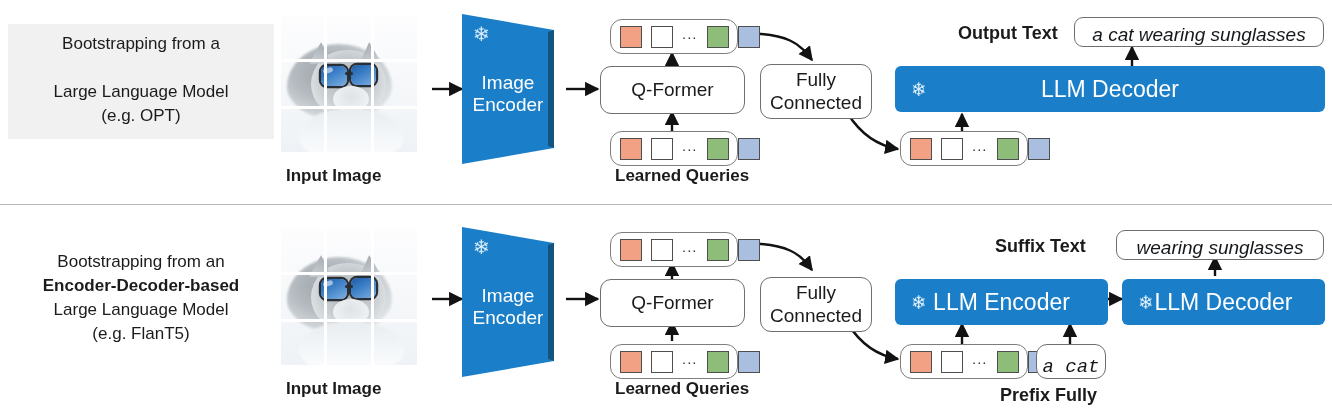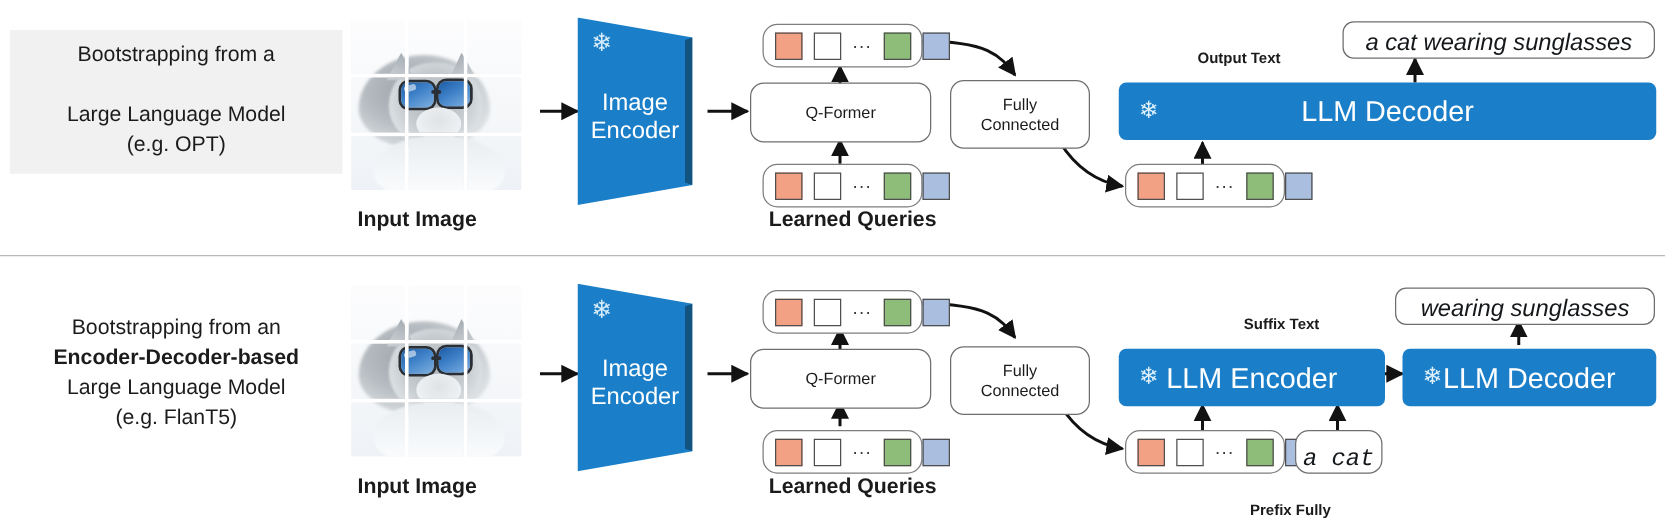--- a/index.html
+++ b/index.html
@@ -65,38 +65,38 @@
   
   .encoder{position:absolute;width:92px;height:150px;}
   .encoder svg{position:absolute;inset:0;}
   .enc-text{position:absolute;left:0;top:58px;width:92px;text-align:center;color:#ffffff;
     font-size:19px;line-height:1.18;}
   .snow{position:absolute;color:#d8ecfa;}
 
   
   .rbox{position:absolute;border:1.6px solid #6f6f6f;border-radius:11px;background:#ffffff;
     box-sizing:border-box;display:flex;align-items:center;justify-content:center;
-    text-align:center;font-size:13px;line-height:1.18;color:#1b1b1b;}
+    text-align:center;font-size:19px;line-height:1.18;color:#1b1b1b;}
   .txtbox{position:absolute;border:1.6px solid #6f6f6f;border-radius:9px;background:#ffffff;
     box-sizing:border-box;display:flex;align-items:flex-end;justify-content:center;
     font-style:italic;font-size:19px;color:#15181b;white-space:nowrap;}
 
   
   .tokens{position:absolute;border:1.8px solid #7d7d7d;border-radius:12px;background:#ffffff;
     box-sizing:border-box;display:flex;align-items:center;gap:9px;padding:0 9px;}
   .chip{width:22px;height:22px;border:1.3px solid #4f4f4f;box-sizing:border-box;flex:0 0 auto;}
   .dots{font-size:15px;letter-spacing:1px;color:#3a3a3a;line-height:0;padding-bottom:6px;flex:0 0 auto;}
 
   
   .llm{position:absolute;border-radius:6px;box-sizing:border-box;
     display:flex;align-items:center;justify-content:center;position:absolute;
     color:#ffffff;font-size:23px;}
   .llm .snow{left:16px;top:50%;transform:translateY(-50%);font-size:19px;color:#dff0fb;}
 
-  .boldlbl{position:absolute;font-weight:bold;font-size:12px;color:#1b1b1b;white-space:nowrap;margin-top:16px;}
+  .boldlbl{position:absolute;font-weight:bold;font-size:18px;color:#1b1b1b;white-space:nowrap;}
 
   .arrows{position:absolute;left:0;top:0;width:1332px;height:417px;pointer-events:none;}
 </style>
 </head>
 <body>
 
 <svg class="arrows" viewBox="0 0 1332 417">
   <defs>
     <marker id="ah" markerWidth="7" markerHeight="7" refX="5.4" refY="3" orient="auto">
       <path d="M0,0 L6,3 L0,6 z" fill="#121212"></path>

